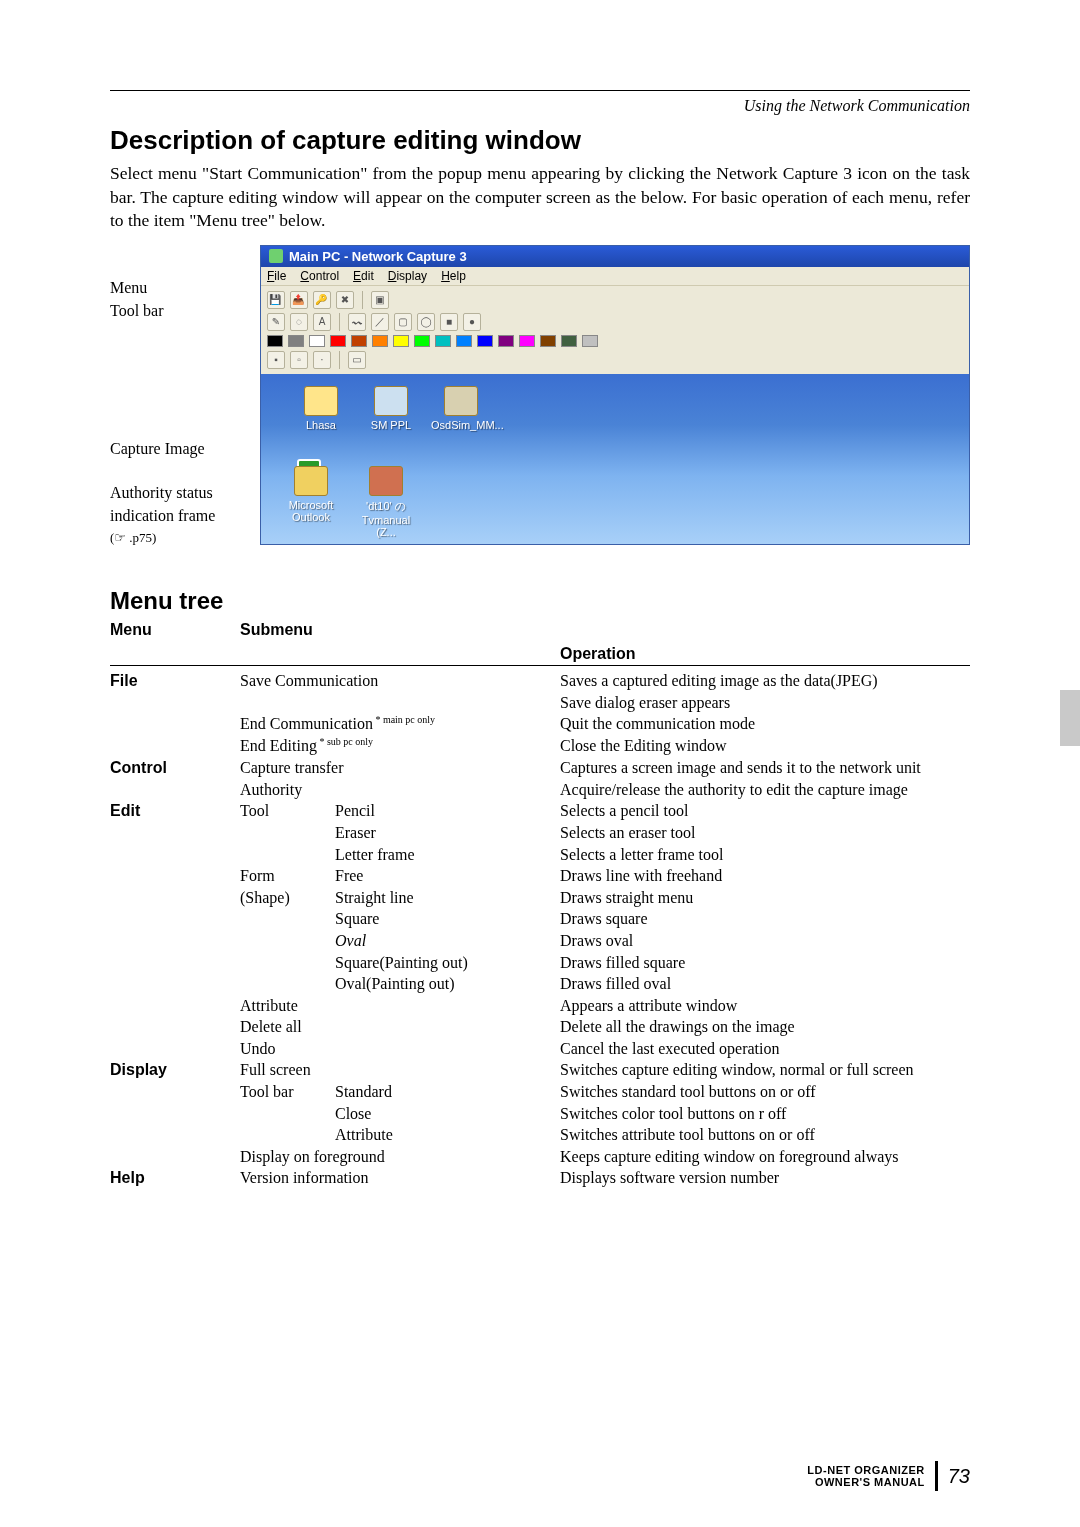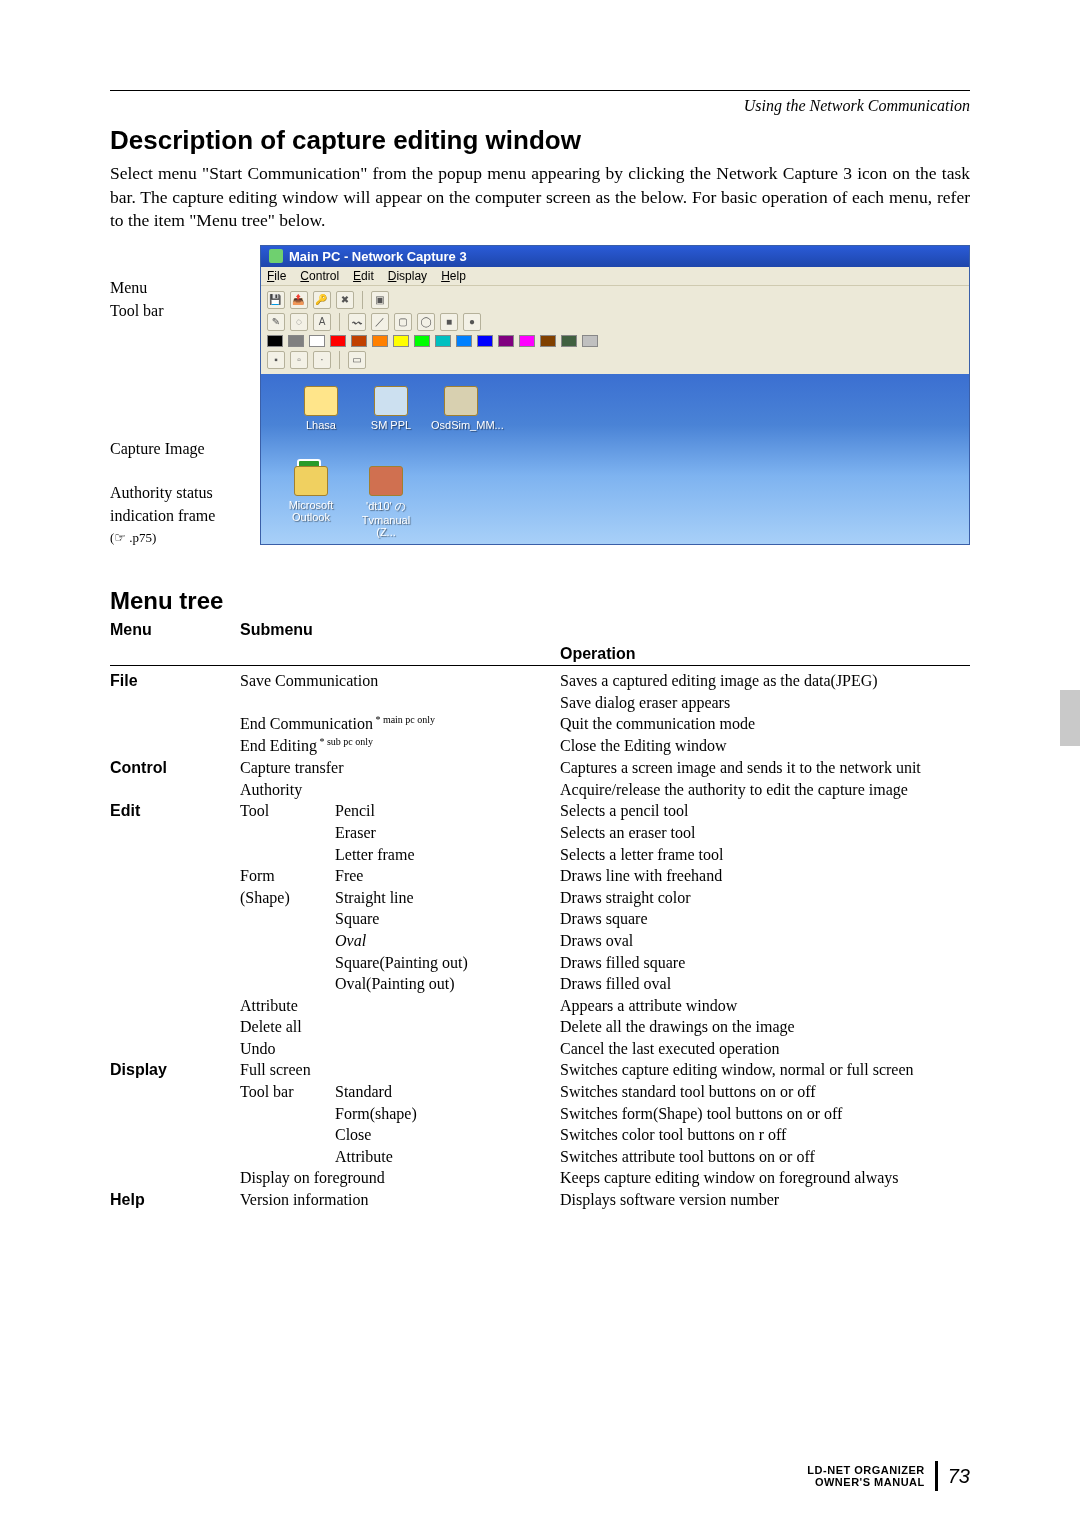--- a/index.html
+++ b/index.html
@@ -334,21 +334,21 @@
         <div class="op-cell">Selects a letter frame tool</div>
       </div>
       <div class="row">
         <div class="menu-cell"></div>
         <div class="sub-cell"><span style="display: inline-block; width: 95px;">Form</span><span>Free</span></div>
         <div class="op-cell">Draws line with freehand</div>
       </div>
       <div class="row">
         <div class="menu-cell"></div>
         <div class="sub-cell"><span style="display: inline-block; width: 95px;">(Shape)</span><span>Straight line</span></div>
-        <div class="op-cell">Draws straight color</div>
+        <div class="op-cell">Draws straight menu</div>
       </div>
       <div class="row">
         <div class="menu-cell"></div>
         <div class="sub-cell"><span class="sub2" style="padding-left:95px;">Square</span></div>
         <div class="op-cell">Draws square</div>
       </div>
       <div class="row">
         <div class="menu-cell"></div>
         <div class="sub-cell"><span class="sub2" style="padding-left:95px;font-style:italic;">Oval</span></div>
         <div class="op-cell">Draws oval</div>
@@ -380,25 +380,20 @@
       </div>
       <div class="row">
         <div class="menu-cell">Display</div>
         <div class="sub-cell">Full screen</div>
         <div class="op-cell">Switches capture editing window, normal or full screen</div>
       </div>
       <div class="row">
         <div class="menu-cell"></div>
         <div class="sub-cell"><span style="display: inline-block; width: 95px;">Tool bar</span><span>Standard</span></div>
         <div class="op-cell">Switches standard tool buttons on or off</div>
-      </div>
-      <div class="row">
-        <div class="menu-cell"></div>
-        <div class="sub-cell"><span class="sub2" style="padding-left:95px;">Form(shape)</span></div>
-        <div class="op-cell">Switches form(Shape) tool buttons on or off</div>
       </div>
       <div class="row">
         <div class="menu-cell"></div>
         <div class="sub-cell"><span class="sub2" style="padding-left:95px;">Close</span></div>
         <div class="op-cell">Switches color tool buttons on r off</div>
       </div>
       <div class="row">
         <div class="menu-cell"></div>
         <div class="sub-cell"><span class="sub2" style="padding-left:95px;">Attribute</span></div>
         <div class="op-cell">Switches attribute tool buttons on or off</div>

